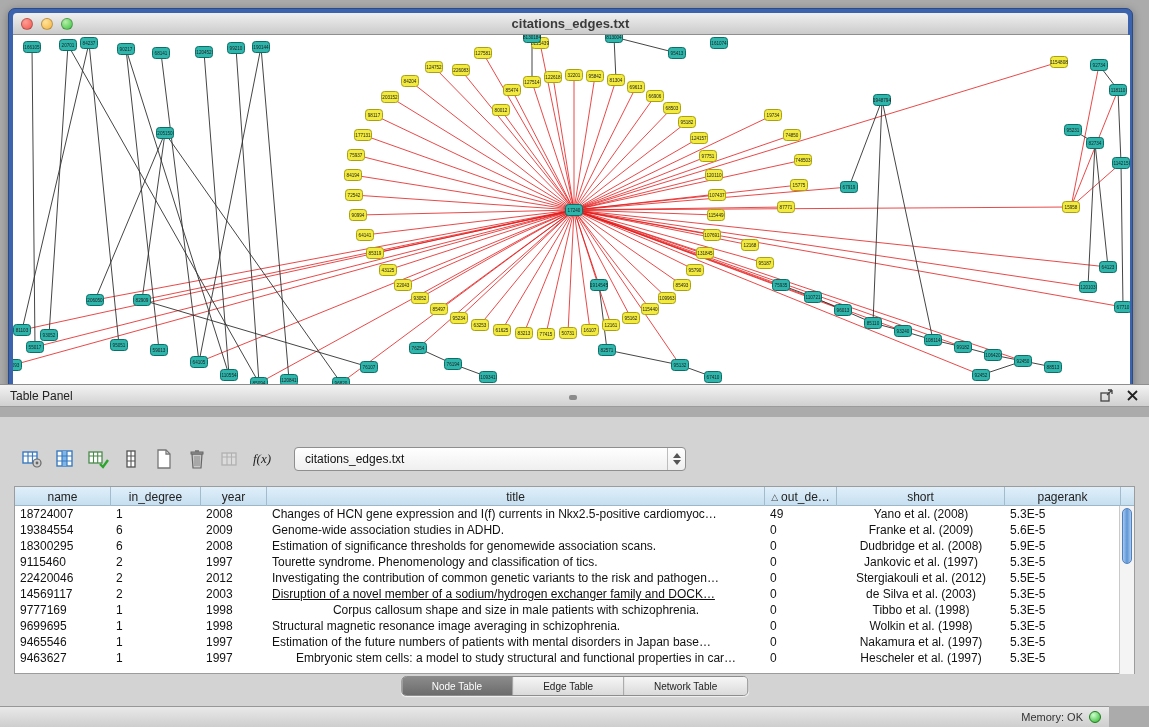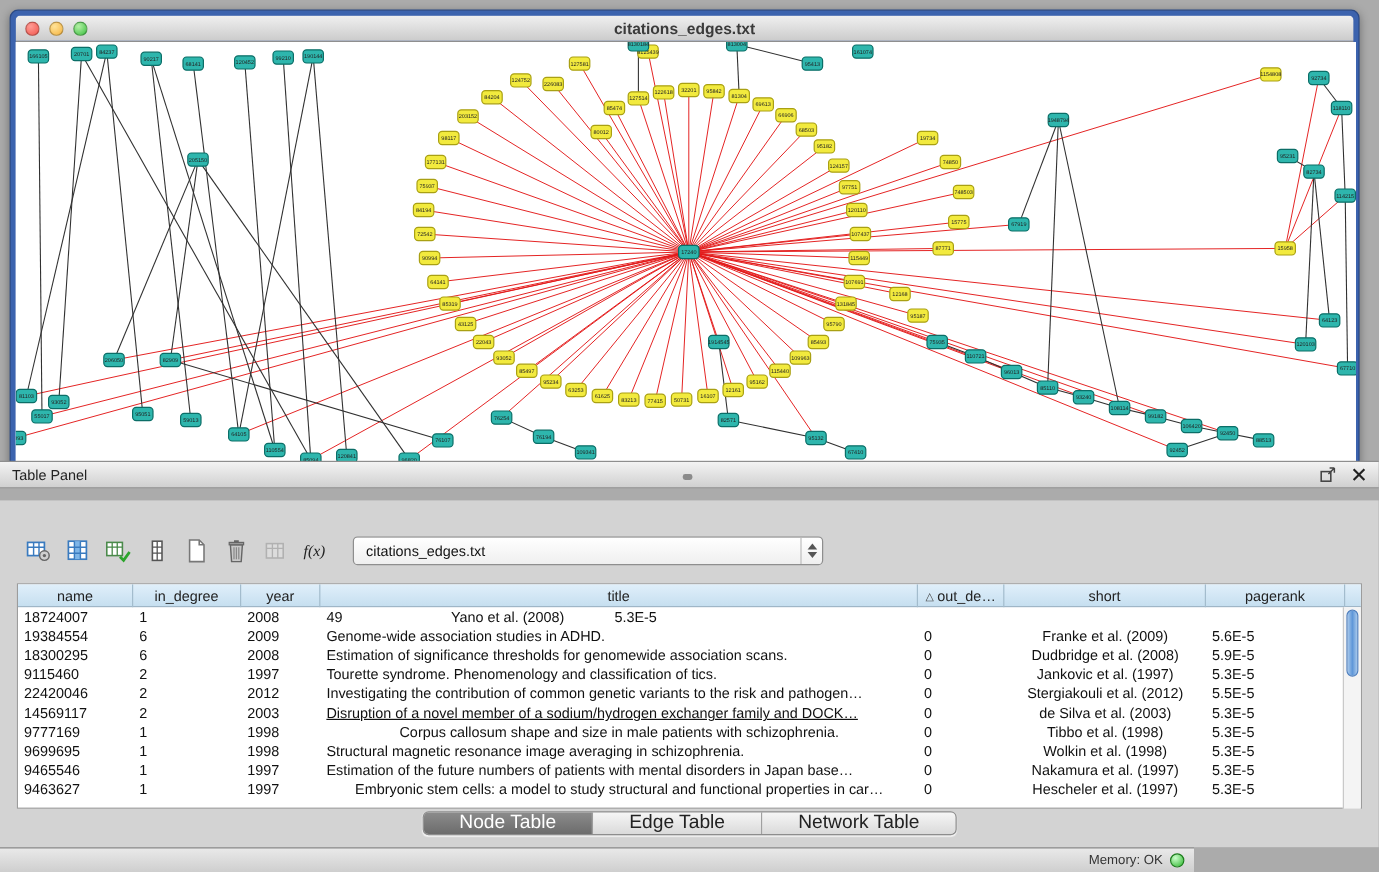--- a/index.html
+++ b/index.html
@@ -66,27 +66,27 @@
     overflow:hidden; }
   #vscroll { position:absolute; right:0; top:19px; width:15px; height:168px; background:#f4f4f4;
     border-left:1px solid #c9c9c9; }
   #vthumb { position:absolute; left:2px; top:2px; width:10px; height:56px; border-radius:6px;
     background:linear-gradient(90deg,#a8c9ec,#5e96d8,#a8c9ec); border:1px solid #4f7fbe; }
 
   
   #table-tabs { position:absolute; left:50%; transform:translateX(-50%); top:259px; display:flex;
     border:1px solid #8d8d8d; border-radius:5px; overflow:hidden; height:20px;
     box-shadow:0 1px 1px rgba(255,255,255,.7); }
-  .tab { font-size:16px; padding:0 30px; display:flex; align-items:center;
+  .tab { font-size:10px; padding:0 30px; display:flex; align-items:center;
     background:linear-gradient(#f6f6f6,#dadada); color:#222; border-right:1px solid #9c9c9c; }
   .tab:last-child { border-right:none; }
   .tab.sel { background:linear-gradient(#8b8b8b,#6c6c6c); color:#fff; }
 
   
-  #status-bar { position:absolute; left:0; top:706px; width:995px; height:21px;
+  #status-bar { position:absolute; left:0; top:706px; width:1109px; height:21px;
     background:linear-gradient(#e9e9e9,#cecece); border-top:1px solid #979797;
     display:flex; align-items:center; justify-content:flex-end; }
   #memory-label { font-size:11px; color:#333; margin-right:6px; }
   #memory-led { width:12px; height:12px; border-radius:50%; margin-right:8px;
     background:radial-gradient(circle at 35% 30%, #ccffcc, #2cb52c); border:1px solid #1c7d1c; }
 </style>
 </head>
 <body>
 
 <div id="network-window">
@@ -799,20 +799,21 @@
         </div>
         <div class="th" style="width: 116px;">
           <span>pagerank</span>
         </div>
       </div>
     <div>
         <div class="tr">
           <div class="td" style="width: 96px; text-align: left;">18724007</div>
           <div class="td" style="width: 90px; text-align: left;">1</div>
           <div class="td" style="width: 66px; text-align: left;">2008</div>
+          <div class="td" style="width: 498px; text-align: left;">Changes of HCN gene expression and I(f) currents in Nkx2.5-positive cardiomyoc…</div>
           <div class="td" style="width: 72px; text-align: left;">49</div>
           <div class="td" style="width: 168px; text-align: center;">Yano et al. (2008)</div>
           <div class="td" style="width: 116px; text-align: left;">5.3E-5</div>
         </div>
         <div class="tr">
           <div class="td" style="width: 96px; text-align: left;">19384554</div>
           <div class="td" style="width: 90px; text-align: left;">6</div>
           <div class="td" style="width: 66px; text-align: left;">2009</div>
           <div class="td" style="width: 498px; text-align: left;">Genome-wide association studies in ADHD.</div>
           <div class="td" style="width: 72px; text-align: left;">0</div>

